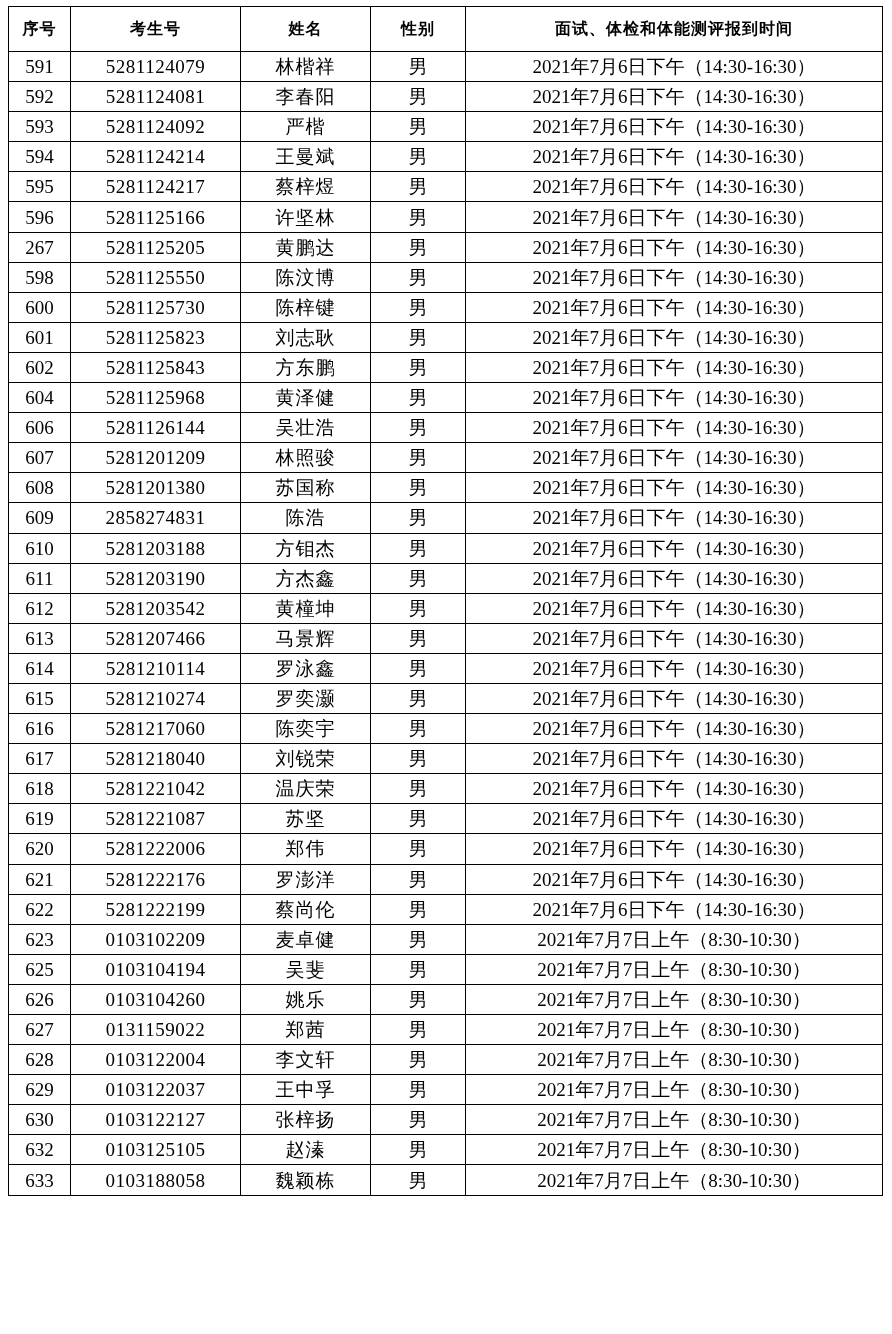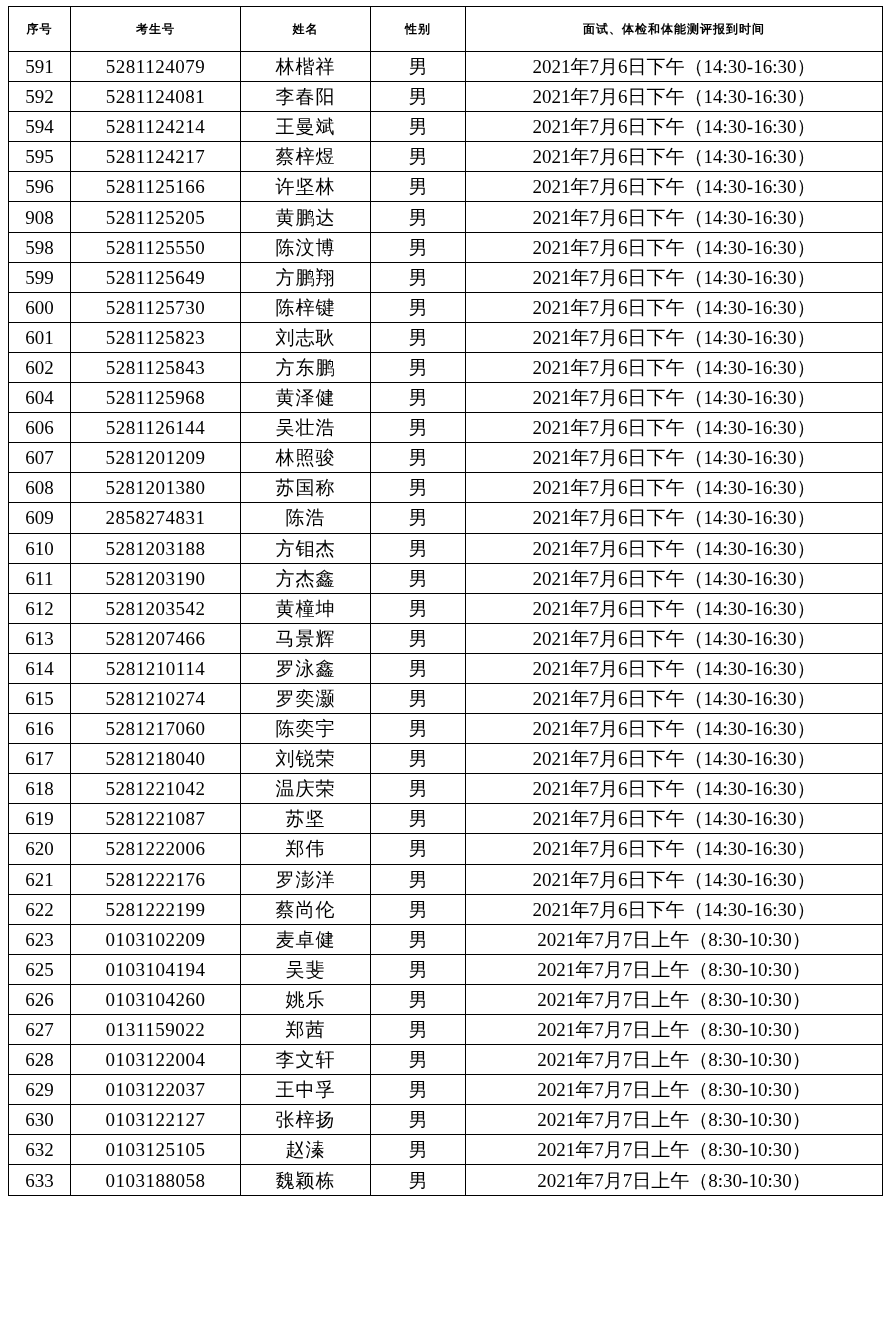--- a/index.html
+++ b/index.html
@@ -30,21 +30,21 @@
     border: 1px solid #000000;
     text-align: center;
     vertical-align: middle;
     padding: 0;
     line-height: 1.0;
     white-space: nowrap;
     overflow: hidden;
   }
   table.roster thead th {
     height: 44px;
-    font-size: 12px;
+    font-size: 16px;
     font-weight: bold;
     letter-spacing: 1px;
   }
   table.roster tbody td {
     height: 29.1px;
     font-size: 19px;
   }
   col.c-idx { width: 62px; }
   col.c-num { width: 170px; }
   col.c-name { width: 130px; }
@@ -87,20 +87,27 @@
           <td class="time">2021年7月6日下午（14:30-16:30）</td>
         </tr>
         <tr>
           <td class="idx">592</td>
           <td class="num">5281124081</td>
           <td class="name">李春阳</td>
           <td class="sex">男</td>
           <td class="time">2021年7月6日下午（14:30-16:30）</td>
         </tr>
         <tr>
+          <td class="idx">593</td>
+          <td class="num">5281124092</td>
+          <td class="name">严楷</td>
+          <td class="sex">男</td>
+          <td class="time">2021年7月6日下午（14:30-16:30）</td>
+        </tr>
+        <tr>
           <td class="idx">594</td>
           <td class="num">5281124214</td>
           <td class="name">王曼斌</td>
           <td class="sex">男</td>
           <td class="time">2021年7月6日下午（14:30-16:30）</td>
         </tr>
         <tr>
           <td class="idx">595</td>
           <td class="num">5281124217</td>
           <td class="name">蔡梓煜</td>
@@ -108,37 +115,30 @@
           <td class="time">2021年7月6日下午（14:30-16:30）</td>
         </tr>
         <tr>
           <td class="idx">596</td>
           <td class="num">5281125166</td>
           <td class="name">许坚林</td>
           <td class="sex">男</td>
           <td class="time">2021年7月6日下午（14:30-16:30）</td>
         </tr>
         <tr>
-          <td class="idx">908</td>
+          <td class="idx">267</td>
           <td class="num">5281125205</td>
           <td class="name">黄鹏达</td>
           <td class="sex">男</td>
           <td class="time">2021年7月6日下午（14:30-16:30）</td>
         </tr>
         <tr>
           <td class="idx">598</td>
           <td class="num">5281125550</td>
           <td class="name">陈汶博</td>
-          <td class="sex">男</td>
-          <td class="time">2021年7月6日下午（14:30-16:30）</td>
-        </tr>
-        <tr>
-          <td class="idx">599</td>
-          <td class="num">5281125649</td>
-          <td class="name">方鹏翔</td>
           <td class="sex">男</td>
           <td class="time">2021年7月6日下午（14:30-16:30）</td>
         </tr>
         <tr>
           <td class="idx">600</td>
           <td class="num">5281125730</td>
           <td class="name">陈梓键</td>
           <td class="sex">男</td>
           <td class="time">2021年7月6日下午（14:30-16:30）</td>
         </tr>

